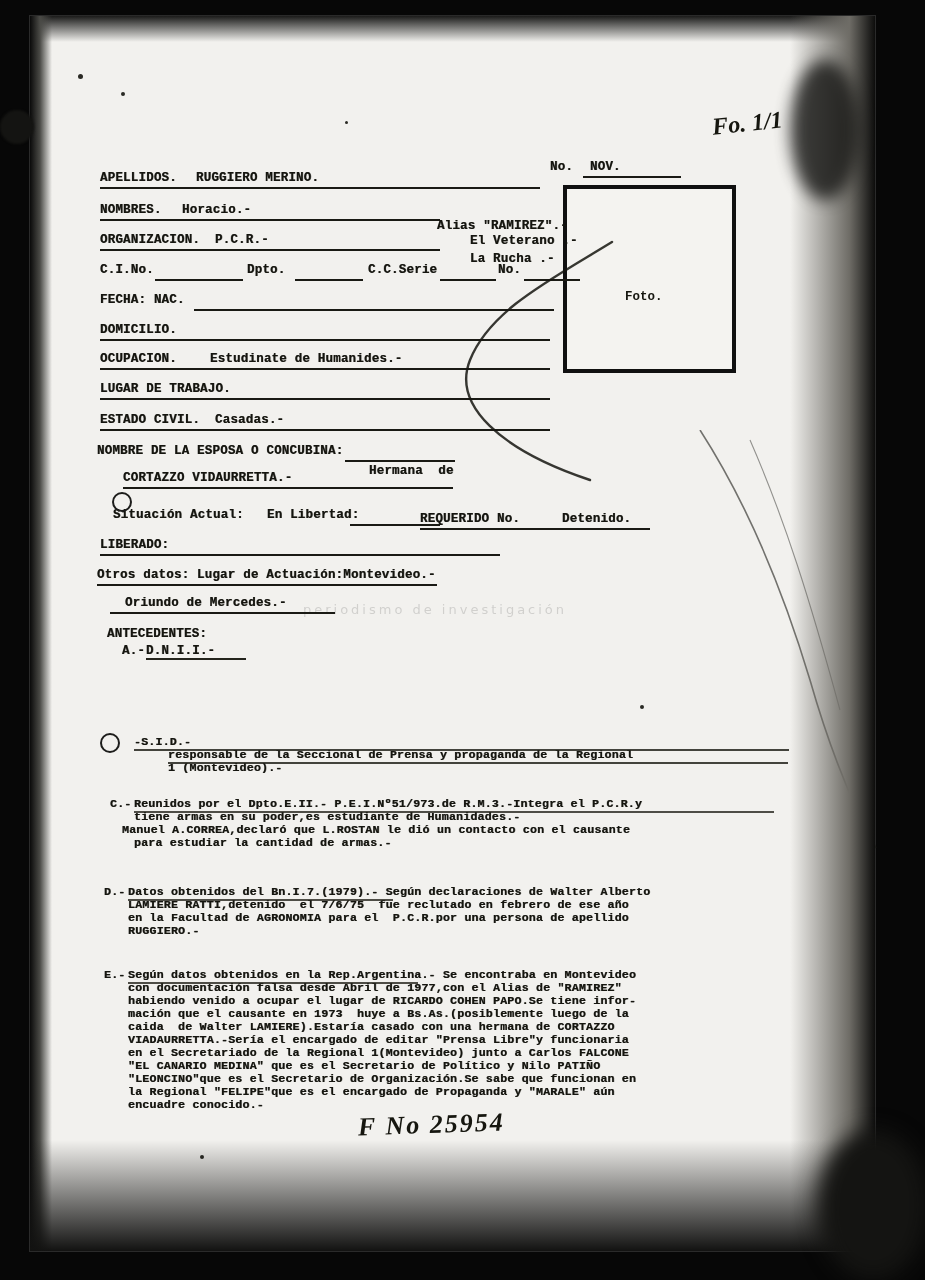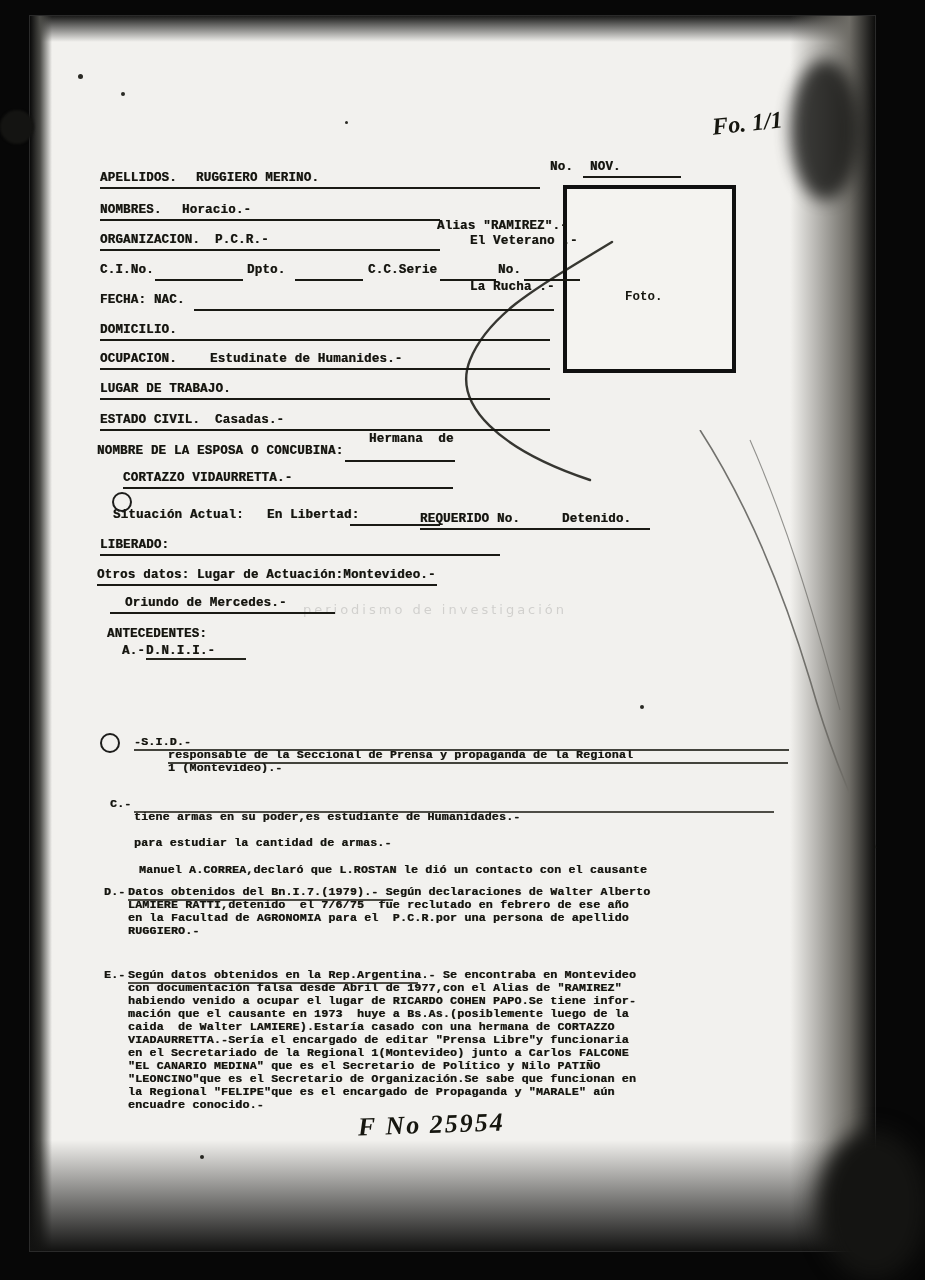--- a/index.html
+++ b/index.html
@@ -210,21 +210,21 @@
   <div class="rule" style="left:100px; top:368px; width:450px;"></div>
 
   <div class="t" style="left:100px; top:382px;">LUGAR DE TRABAJO.</div>
   <div class="rule" style="left:100px; top:398px; width:450px;"></div>
 
   <div class="t" style="left:100px; top:413px;">ESTADO CIVIL.</div>
   <div class="t" style="left:215px; top:413px;">Casadas.-</div>
   <div class="rule" style="left:100px; top:429px; width:450px;"></div>
 
   <div class="t" style="left:97px; top:444px;">NOMBRE DE LA ESPOSA O CONCUBINA:</div>
-  <div class="t" style="left:345px; top:432px;padding-left:24px;">Hermana  de</div>
+  <div class="t" style="left:345px; top:464px;padding-left:24px;">Hermana  de</div>
   <div class="rule" style="left:345px; top:460px; width:110px;"></div>
 
   <div class="t" style="left:123px; top:471px;">CORTAZZO VIDAURRETTA.-</div>
   <div class="rule" style="left:123px; top:487px; width:330px;"></div>
 
   <div class="t" style="left:113px; top:508px;">Situación Actual:   En Libertad:</div>
   <div class="rule" style="left:350px; top:524px; width:90px;"></div>
   <div class="t" style="left:420px; top:512px;">REQUERIDO No.</div>
   <div class="t" style="left:562px; top:512px;">Detenido.</div>
   <div class="rule" style="left:420px; top:528px; width:230px;"></div>
@@ -239,31 +239,32 @@
   <div class="t" style="left:125px; top:596px;">Oriundo de Mercedes.-</div>
   <div class="rule" style="left:110px; top:612px; width:225px;"></div>
 
   <div class="t" style="left:95px; top:627px;margin-left:12px;">ANTECEDENTES:</div>
   <div class="t" style="left:122px; top:644px;">A.-</div>
   <div class="t" style="left:146px; top:644px;">D.N.I.I.-</div>
   <div class="rule thin" style="left:146px; top:658px; width:100px;"></div>
 
   <div class="t" style="left:437px; top:219px;">Alias "RAMIREZ".-</div>
   <div class="t" style="left:470px; top:234px;">El Veterano .-</div>
-  <div class="t" style="left:470px; top:252px;margin-top:28px;">La Rucha .-</div>
+  <div class="t" style="left:470px; top:252px;">La Rucha .-</div>
 
   <div class="t small" style="left:134px; top:735px;">-S.I.D.-</div>
   <div class="t small" style="left:168px; top:748px;">responsable de la Seccional de Prensa y propaganda de la Regional</div>
   <div class="t small" style="left:168px; top:761px;">1 (Montevideo).-</div>
   <div class="rule thin" style="left:134px; top:749px; width:655px; opacity:0.85;"></div>
   <div class="rule thin" style="left:168px; top:762px; width:620px; opacity:0.85;"></div>
 
   <div class="t small" style="left:110px; top:797px;">C.-</div>
+  <div class="t small" style="left:134px; top:797px;">Reunidos por el Dpto.E.II.- P.E.I.Nº51/973.de R.M.3.-Integra el P.C.R.y</div>
   <div class="t small" style="left:134px; top:810px;">tiene armas en su poder,es estudiante de Humanidades.-</div>
-  <div class="t small" style="left:139px; top:823px;margin-top:40px;">Manuel A.CORREA,declaró que L.ROSTAN le dió un contacto con el causante</div>
+  <div class="t small" style="left:122px; top:823px;">Manuel A.CORREA,declaró que L.ROSTAN le dió un contacto con el causante</div>
   <div class="t small" style="left:134px; top:836px;">para estudiar la cantidad de armas.-</div>
   <div class="rule thin" style="left:134px; top:811px; width:640px; opacity:0.8;"></div>
 
   <div class="t small" style="left:104px; top:885px;">D.-</div>
   <div class="t small" style="left:128px; top:885px;">Datos obtenidos del Bn.I.7.(1979).- Según declaraciones de Walter Alberto</div>
   <div class="t small" style="left:128px; top:898px;">LAMIERE RATTI,detenido  el 7/6/75  fue reclutado en febrero de ese año</div>
   <div class="t small" style="left:128px; top:911px;">en la Facultad de AGRONOMIA para el  P.C.R.por una persona de apellido</div>
   <div class="t small" style="left:128px; top:924px;">RUGGIERO.-</div>
   <div class="rule thin" style="left:128px; top:899px; width:265px; opacity:0.8;"></div>
 

